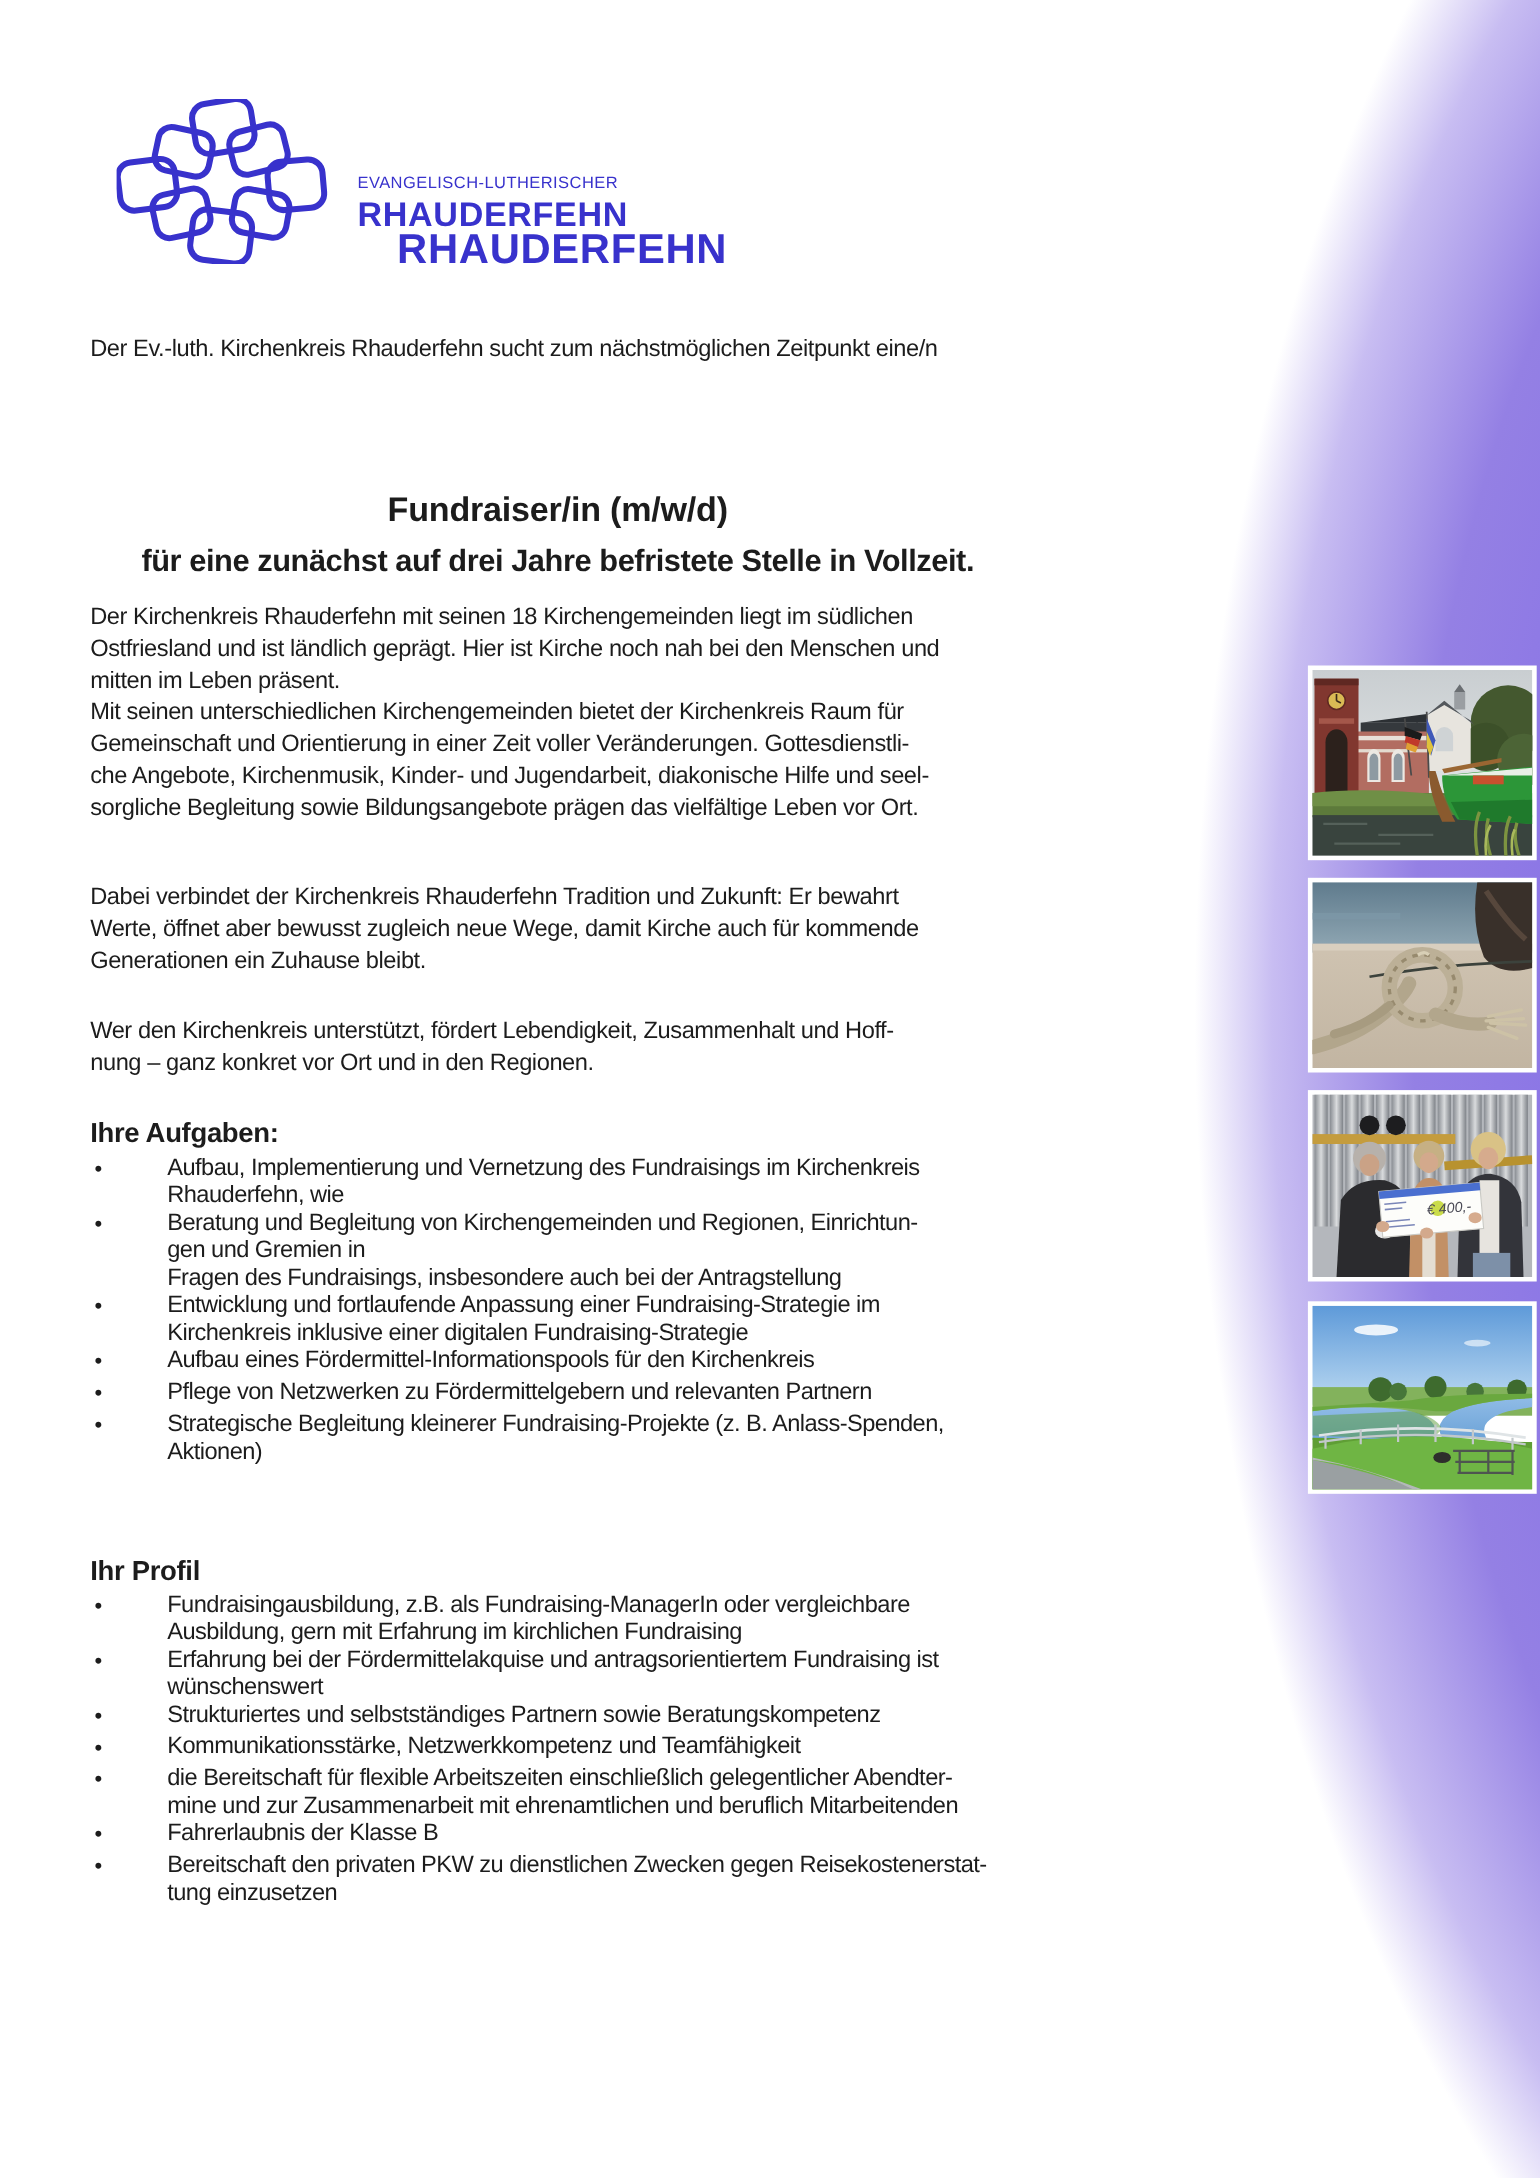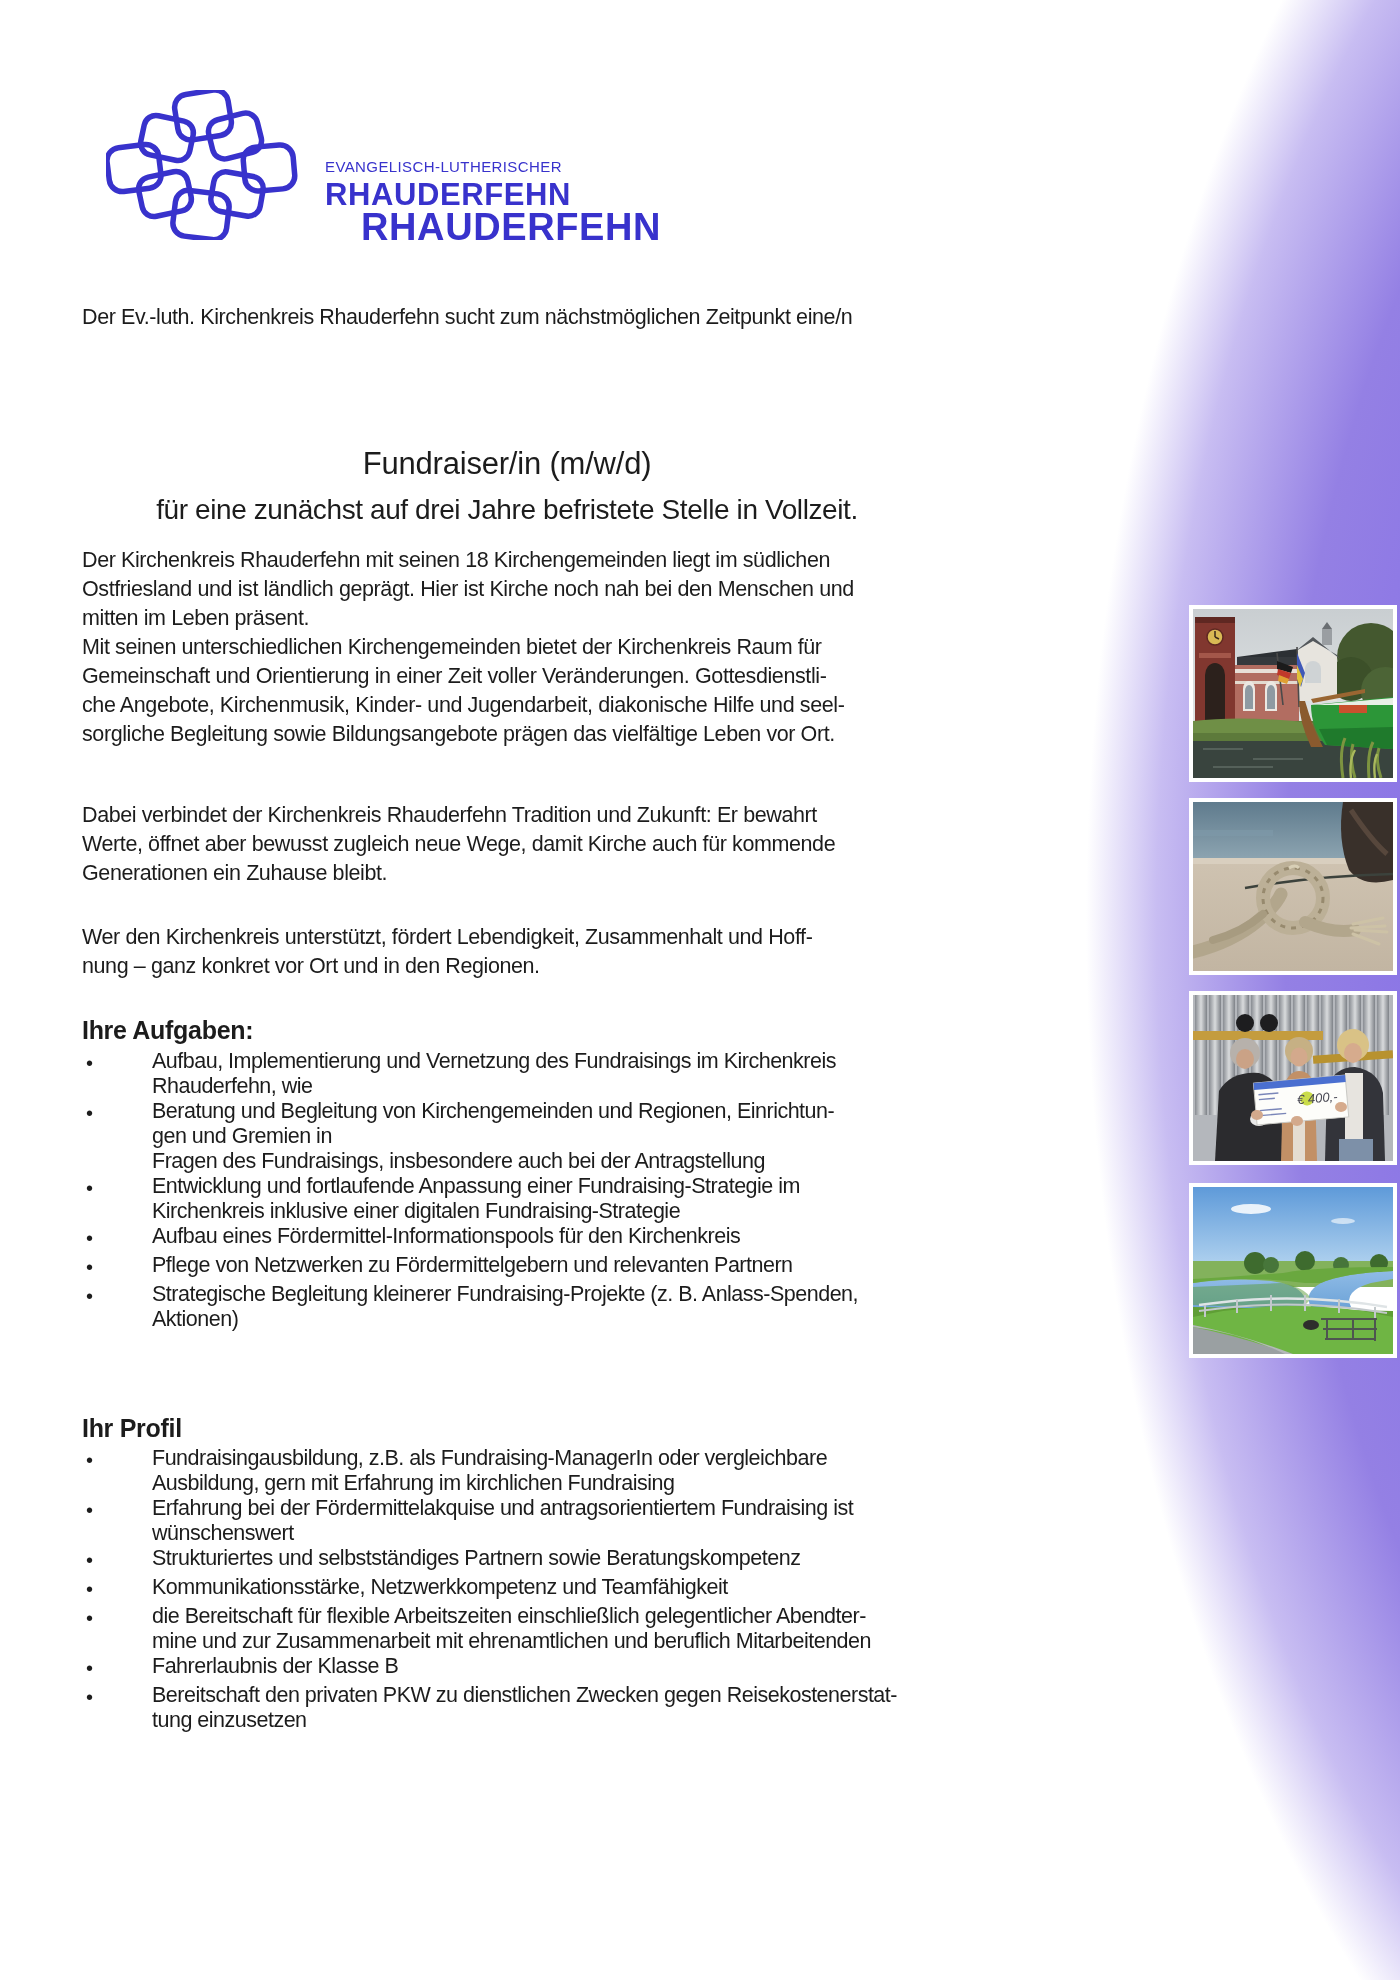--- a/index.html
+++ b/index.html
@@ -16,21 +16,21 @@
   .abs{position:absolute;}
   
   .logo-cross{left:106px;top:90px;width:192px;height:150px;}
   .logo-text{left:325px;top:155px;color:var(--logo_blue,#3832cc);}
   .logo-line1{font-size:15px;letter-spacing:0.4px;font-weight:400;line-height:23px;white-space:pre;}
   .logo-line2{font-size:31px;font-weight:700;letter-spacing:0.6px;line-height:33px;white-space:pre;}
   .logo-line3{font-size:38px;font-weight:700;letter-spacing:0.6px;line-height:33px;margin-left:36px;white-space:pre;}
   
   .body-text{font-size:21.5px;line-height:29px;letter-spacing:-0.4px;white-space:pre;}
   .intro{left:82px;top:303px;}
-  .headline{left:82px;width:850px;text-align:center;font-weight:400;white-space:pre;}
+  .headline{left:82px;width:850px;text-align:center;font-weight:700;white-space:pre;}
   .title{top:446px;font-size:31px;line-height:36px;letter-spacing:-0.2px;}
   .subtitle{top:496px;font-size:28px;line-height:28px;letter-spacing:-0.4px;}
   .para1{left:82px;top:546px;}
   .para2{left:82px;top:801px;}
   .para3{left:82px;top:923px;}
   .section-heading{left:82px;font-size:25px;font-weight:700;letter-spacing:-0.3px;white-space:pre;}
   .tasks-heading{top:1016px;}
   .profile-heading{top:1414px;}
   .bullet-list{left:82px;width:880px;}
   .tasks-list{top:1049px;}

